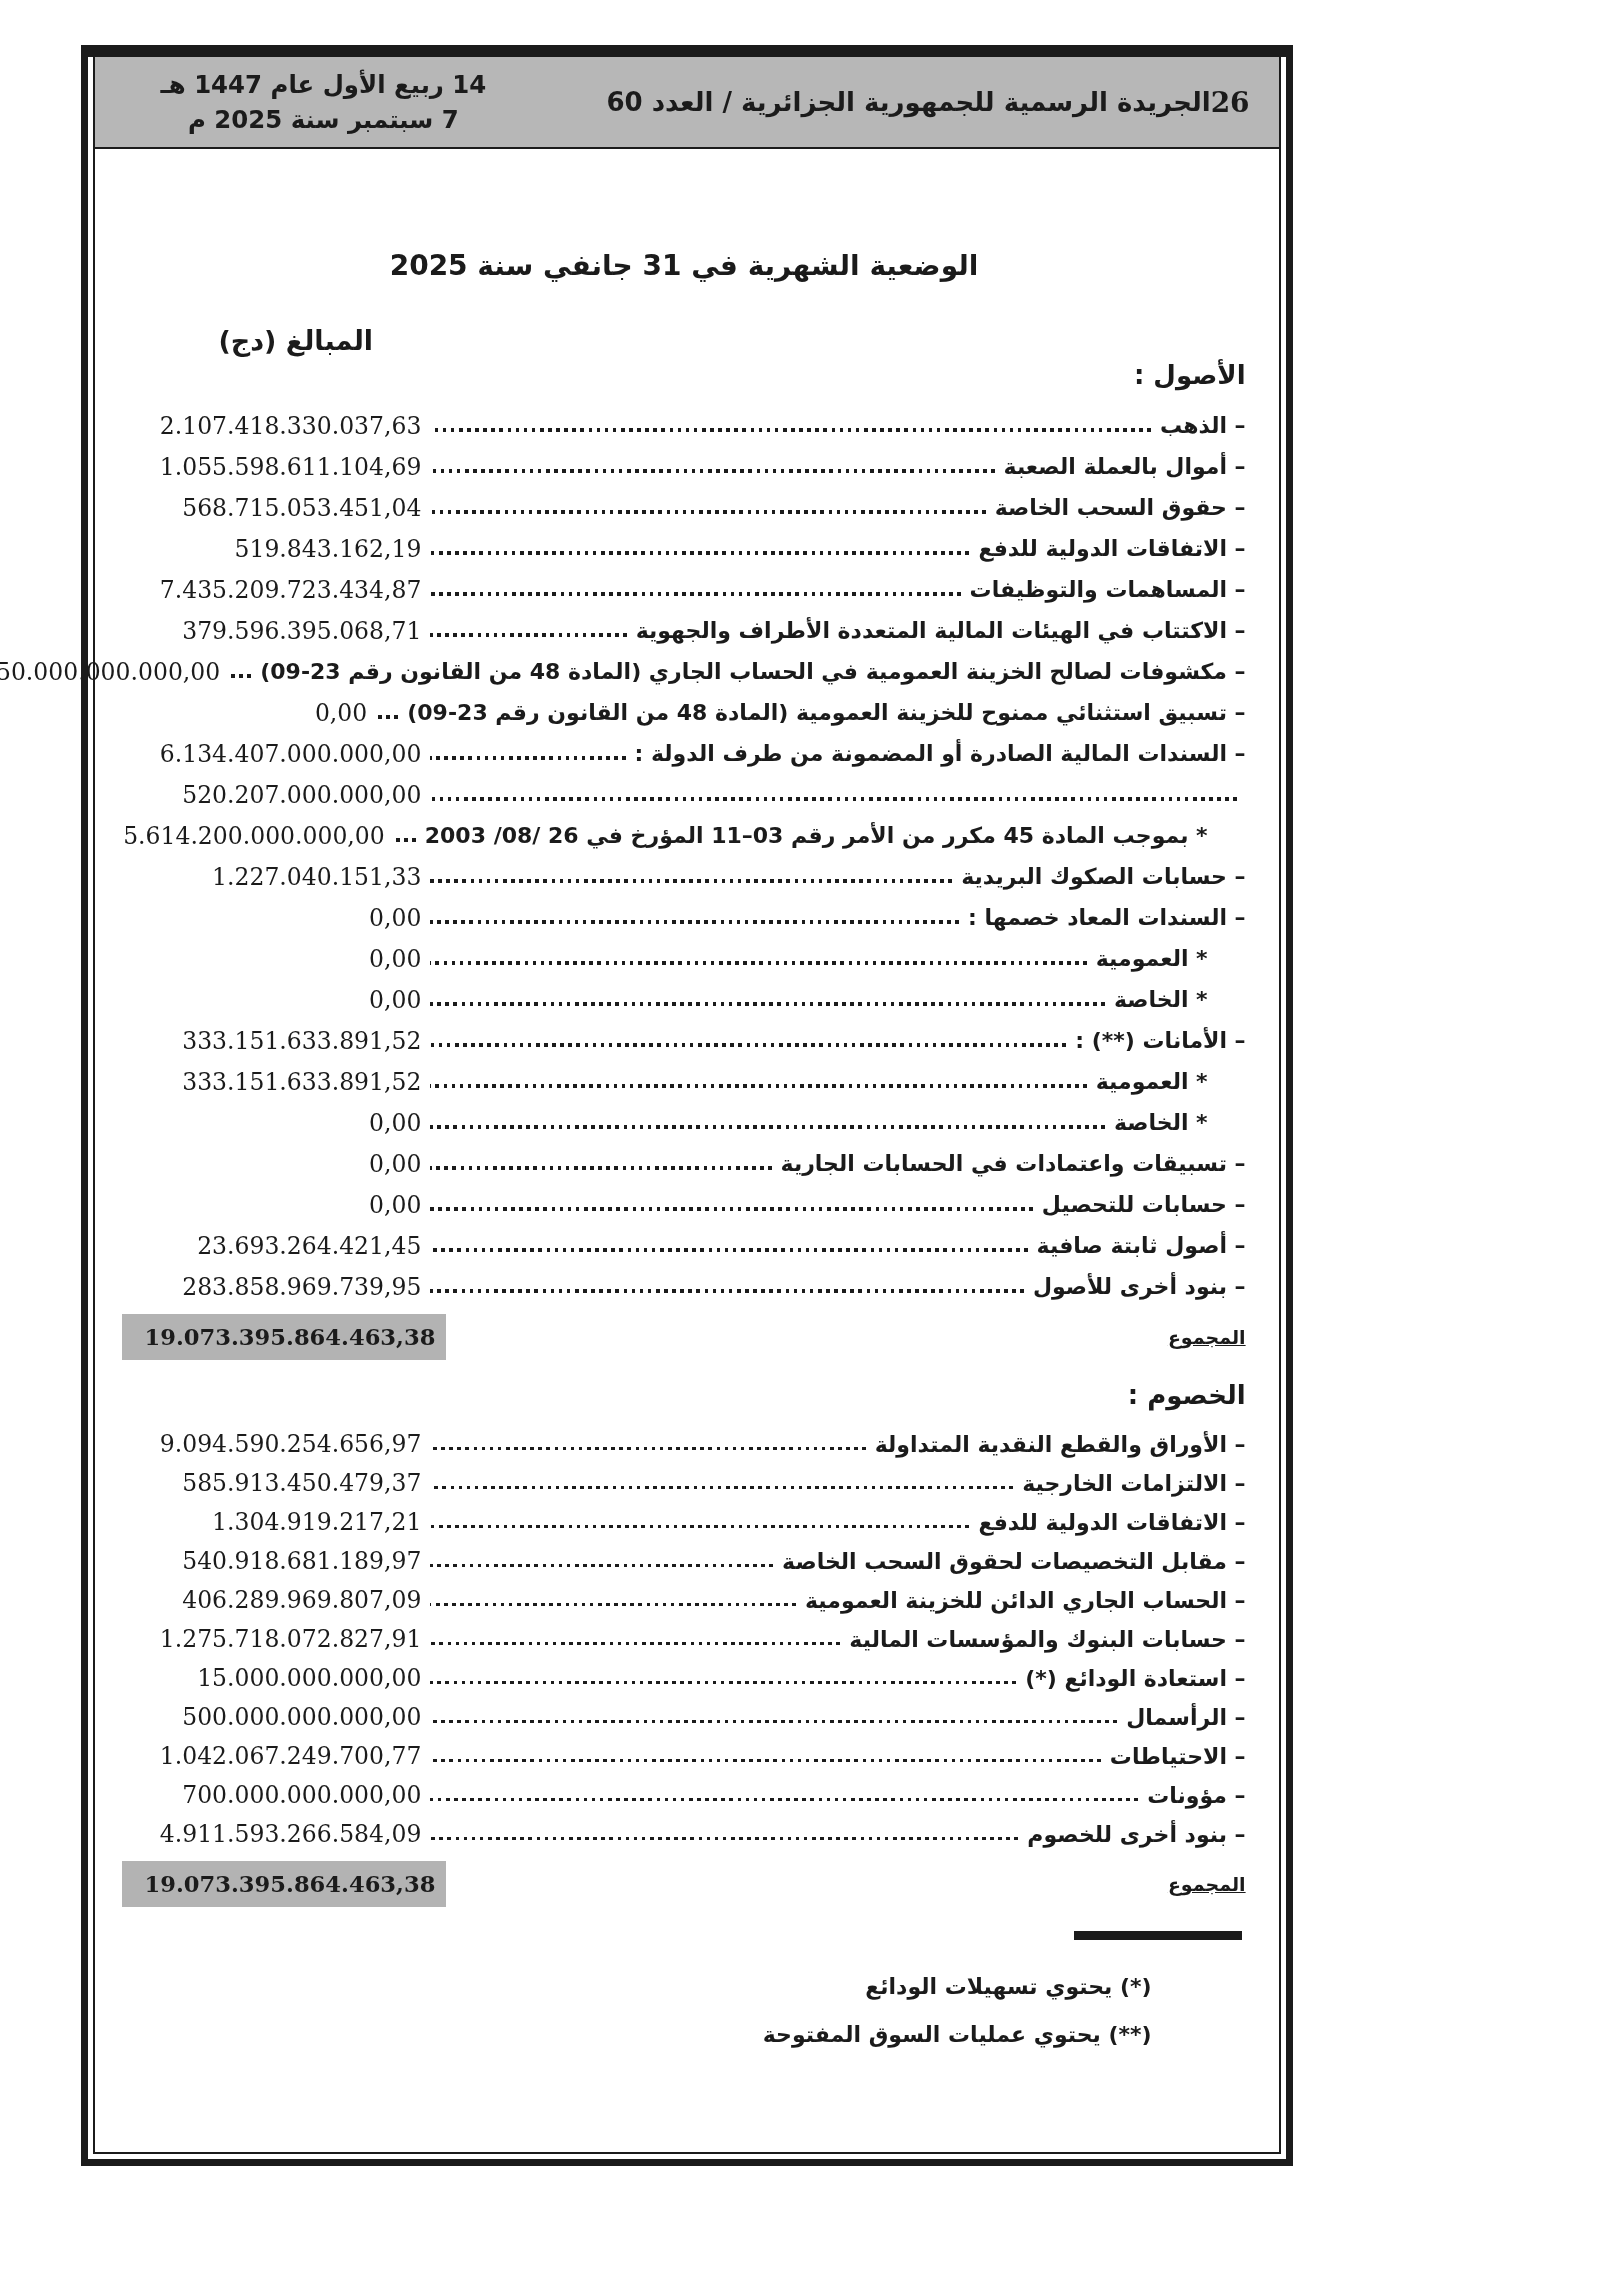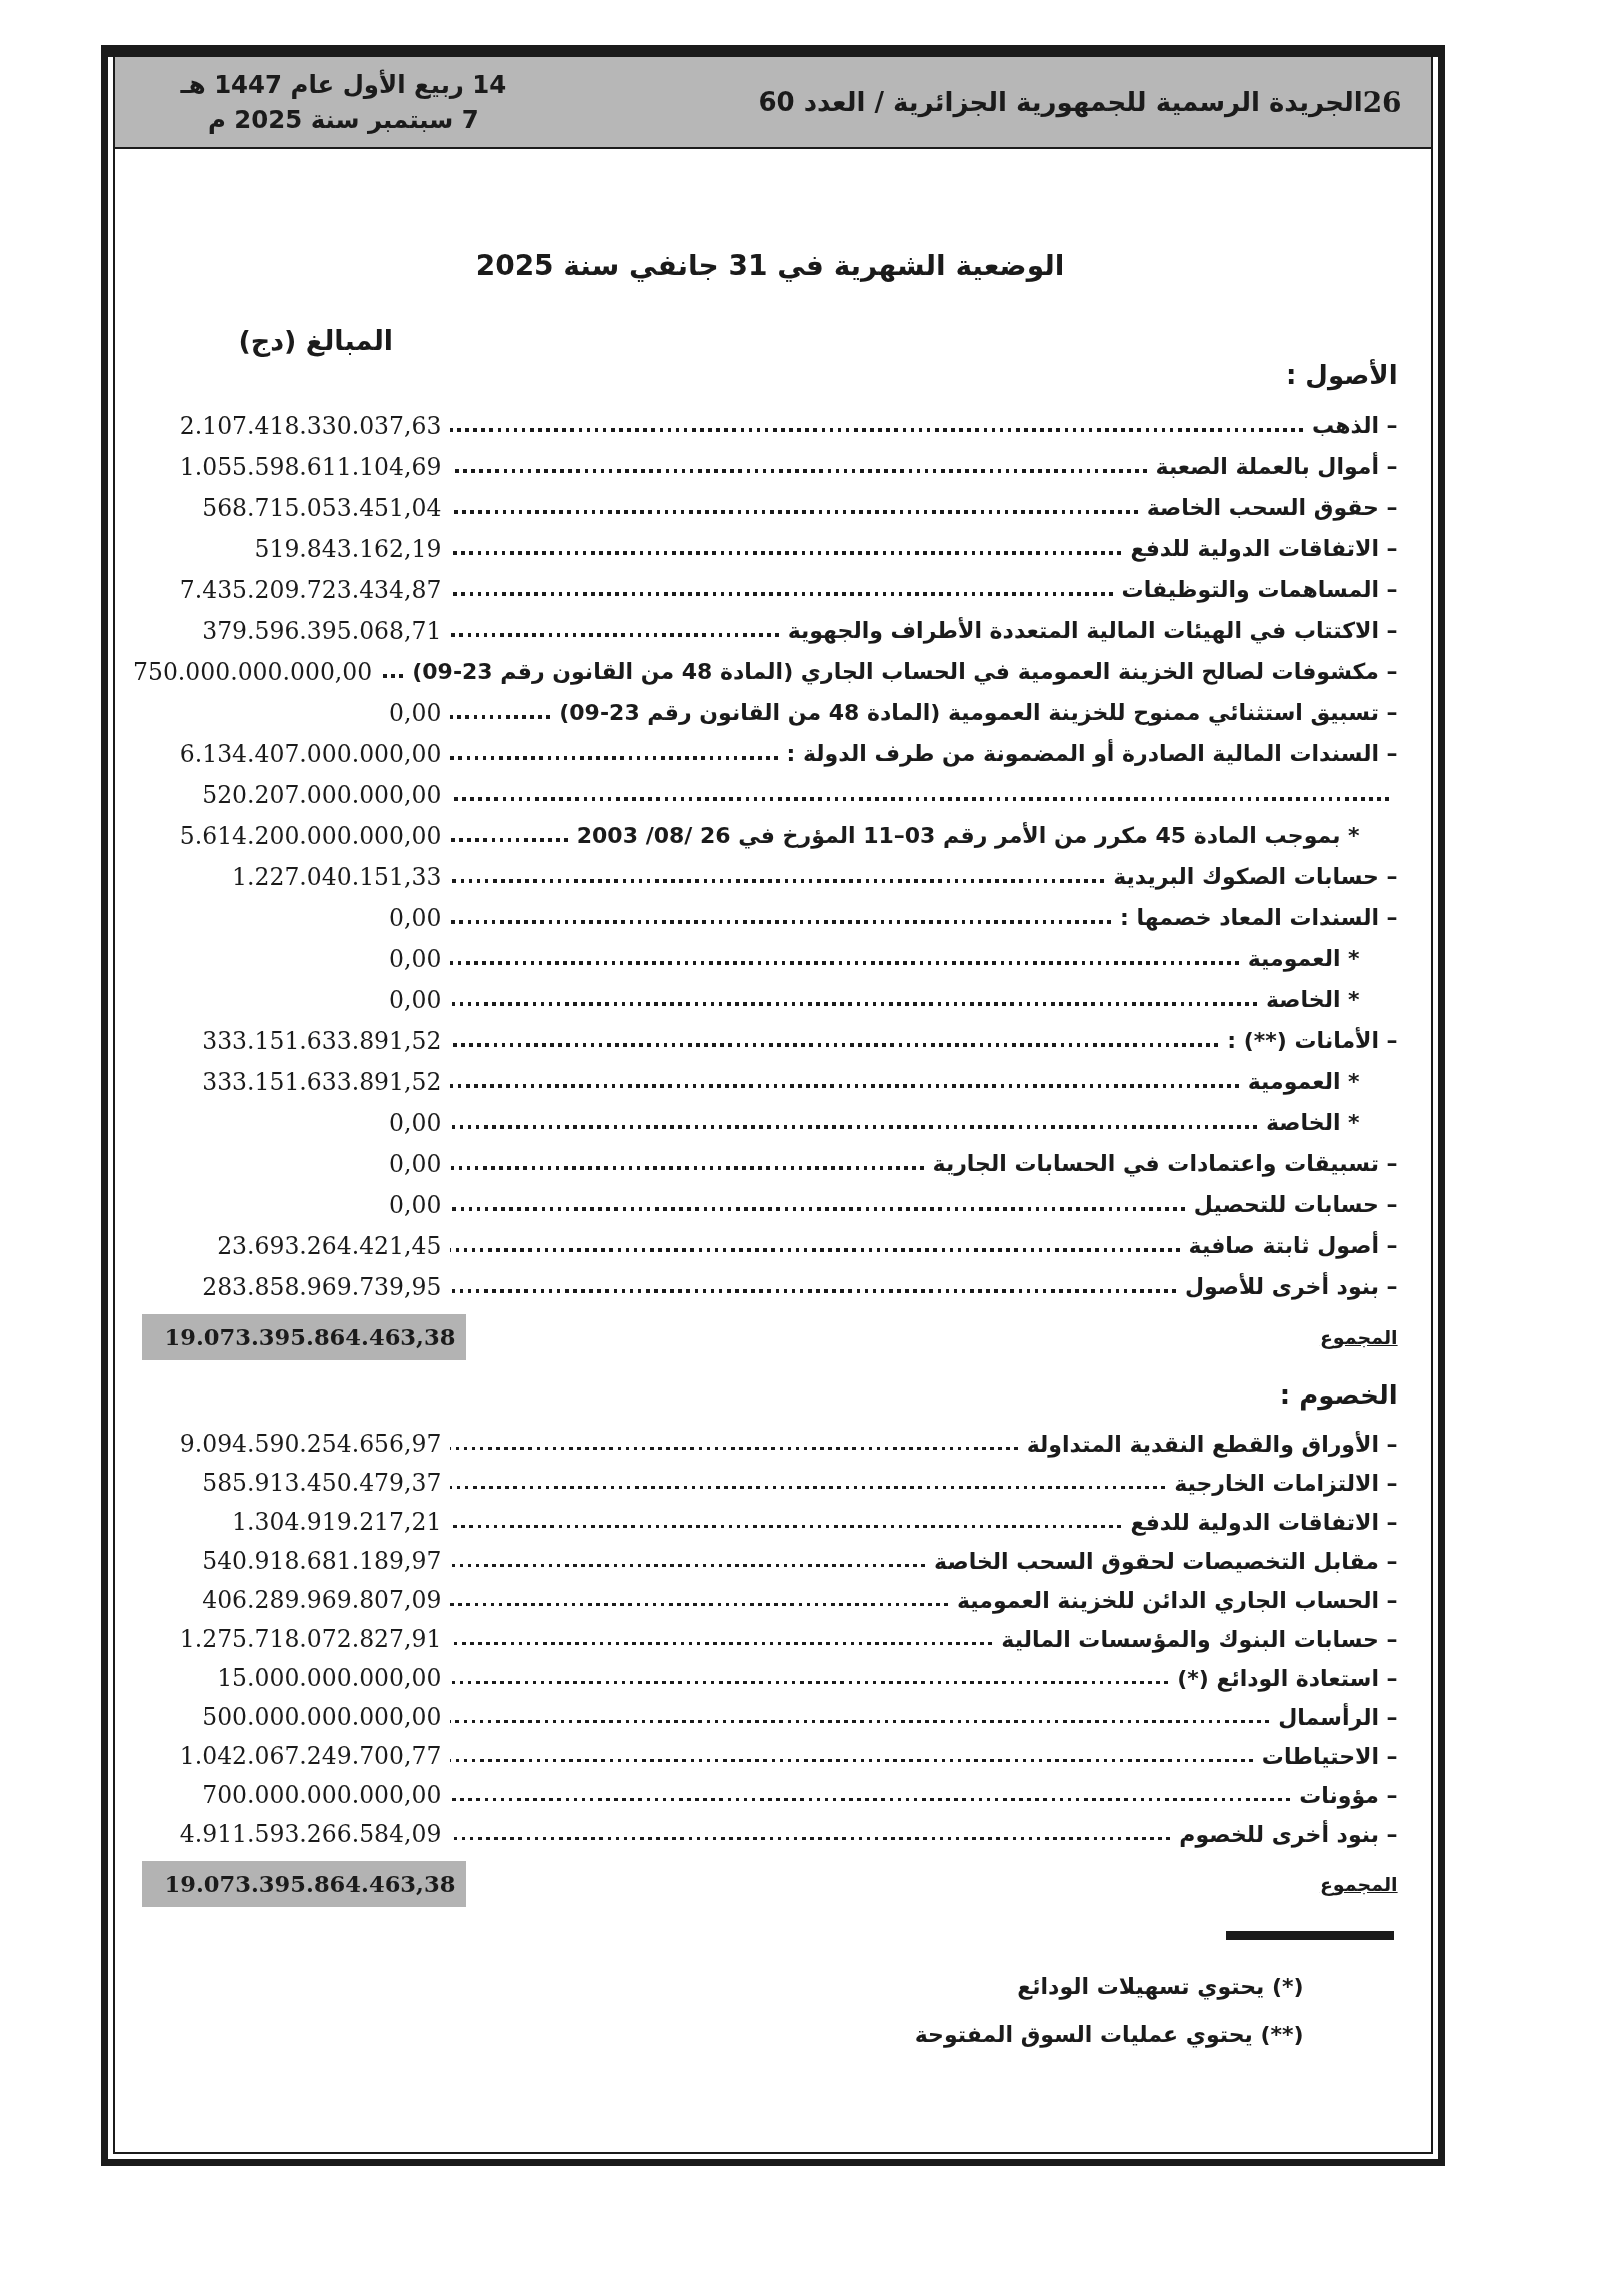--- a/index.html
+++ b/index.html
@@ -1,21 +1,21 @@
 <!DOCTYPE html>
 <html lang="ar" style="font-size:14.5px"><head>
 <meta charset="utf-8">
 <style>
   html,body{margin:0;padding:0;}
   body{
     width:1615px;height:2285px;position:relative;background:#ffffff;
     font-family:"DejaVu Sans",sans-serif;color:#1b1b1b;overflow:hidden;
   }
   .sheet{
-    position:absolute;left:101px;top:45px;width:1344px;height:2121px;
+    position:absolute;left:81px;top:45px;width:1212px;height:2121px;
     box-sizing:border-box;border:7.2px solid #1b1b1b;border-top-width:12.7px;
   }
   .sheet-inner{
     box-sizing:border-box;margin:0 5.4px 5.4px 5.4px;height:calc(100% - 5.4px);
     border:2.7px solid #1b1b1b;border-top:none;display:flex;flex-direction:column;
   }
   .masthead{
     flex:none;height:90px;background:#b7b7b7;border-bottom:2.7px solid #1b1b1b;
     display:flex;align-items:center;
   }

